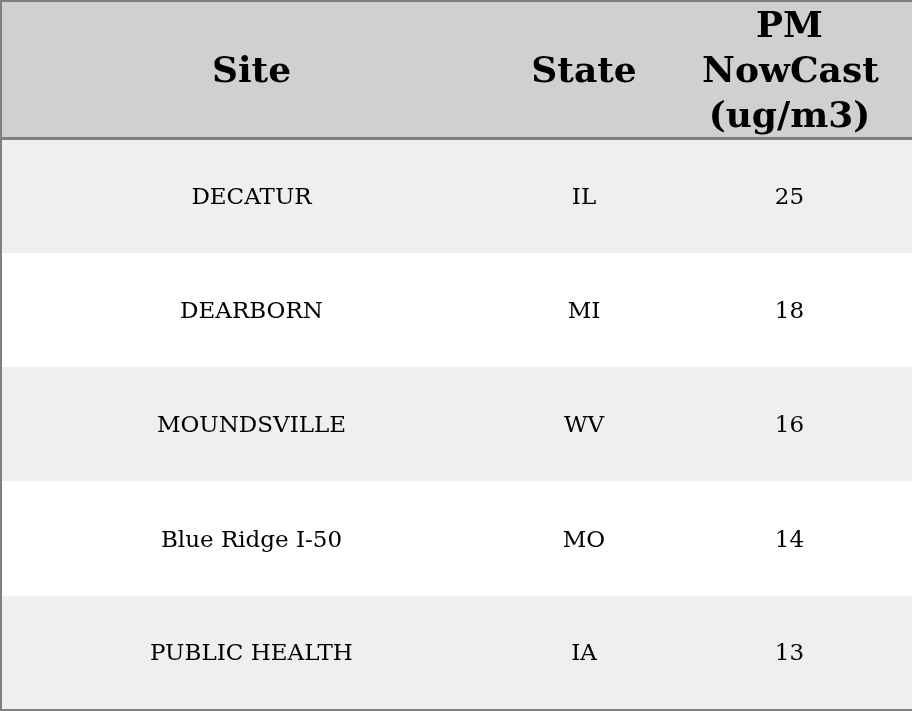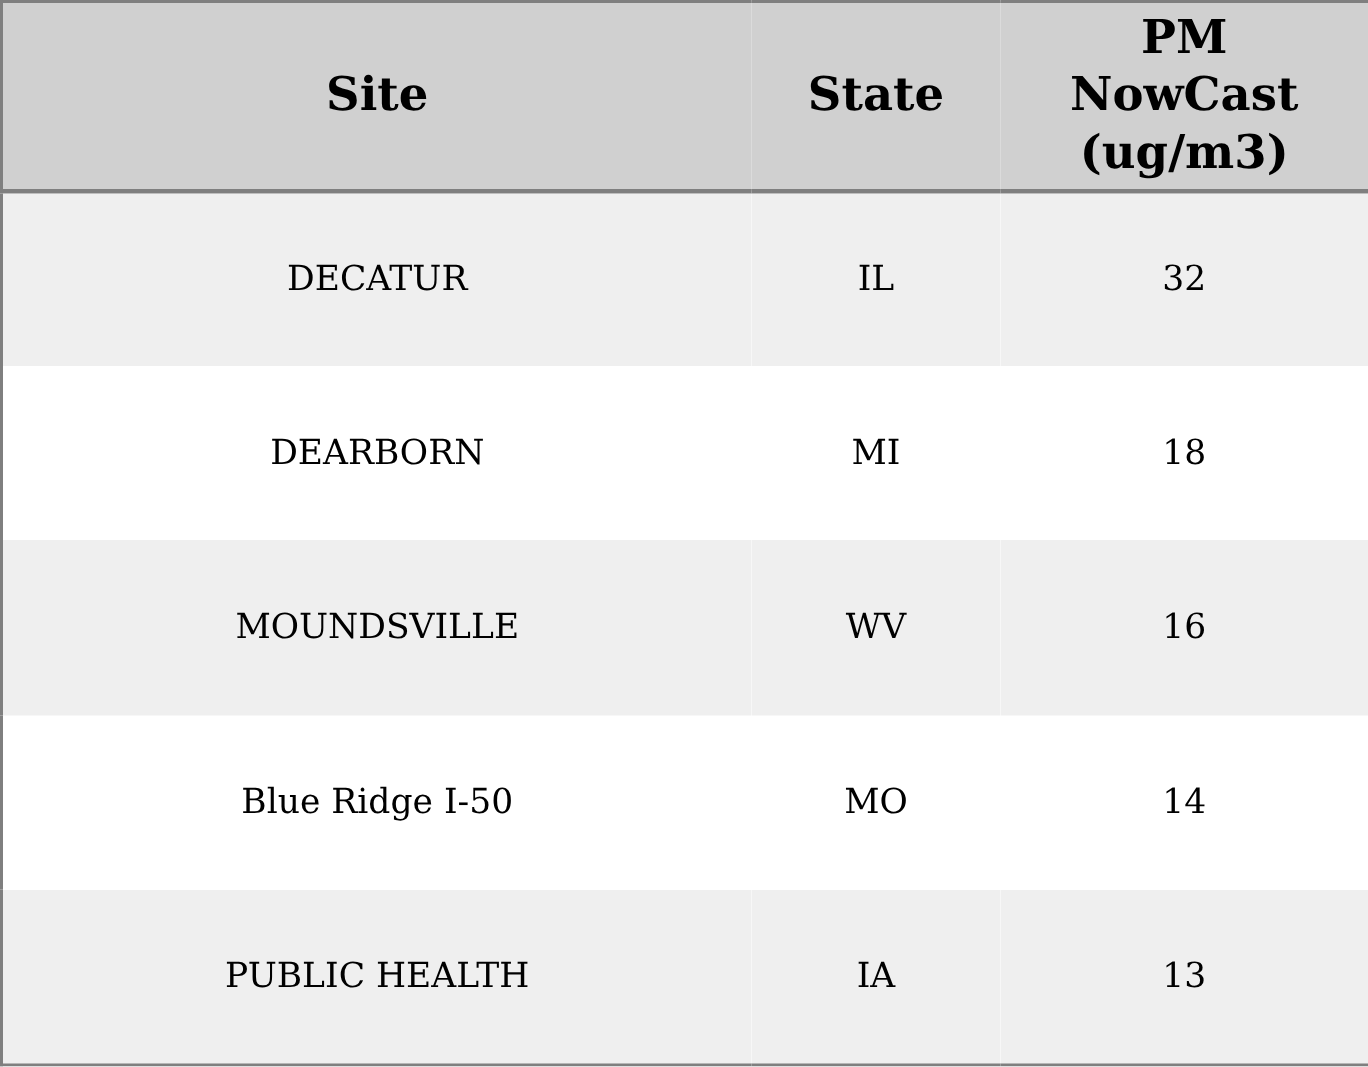--- a/index.html
+++ b/index.html
@@ -24,21 +24,21 @@
   }
   col.col-site  { width: 500px; }
   col.col-state { width: 166px; }
   col.col-pm    { width: 246px; }
 
   thead tr {
     height: 126px;
     background: var(--header-bg, #d0d0d0);
   }
   thead th {
-    font-size: 31px;
+    font-size: 36px;
     font-weight: bold;
     text-align: center;
     vertical-align: middle;
     padding: 0;
     border-bottom: 3px solid var(--border, #7f7f7f);
     line-height: 1.25;
   }
   .hdr-narrow {
     display: inline-block;
     max-width: 175px;
@@ -78,21 +78,21 @@
       </th>
       <th>
         <span class="hdr-narrow">PM NowCast (ug/m3)</span>
       </th>
     </tr>
   </thead>
   <tbody>
   <tr>
         <td>DECATUR</td>
         <td>IL</td>
-        <td>32</td>
+        <td>25</td>
       </tr>
       <tr>
         <td>DEARBORN</td>
         <td>MI</td>
         <td>18</td>
       </tr>
       <tr>
         <td>MOUNDSVILLE</td>
         <td>WV</td>
         <td>16</td>

